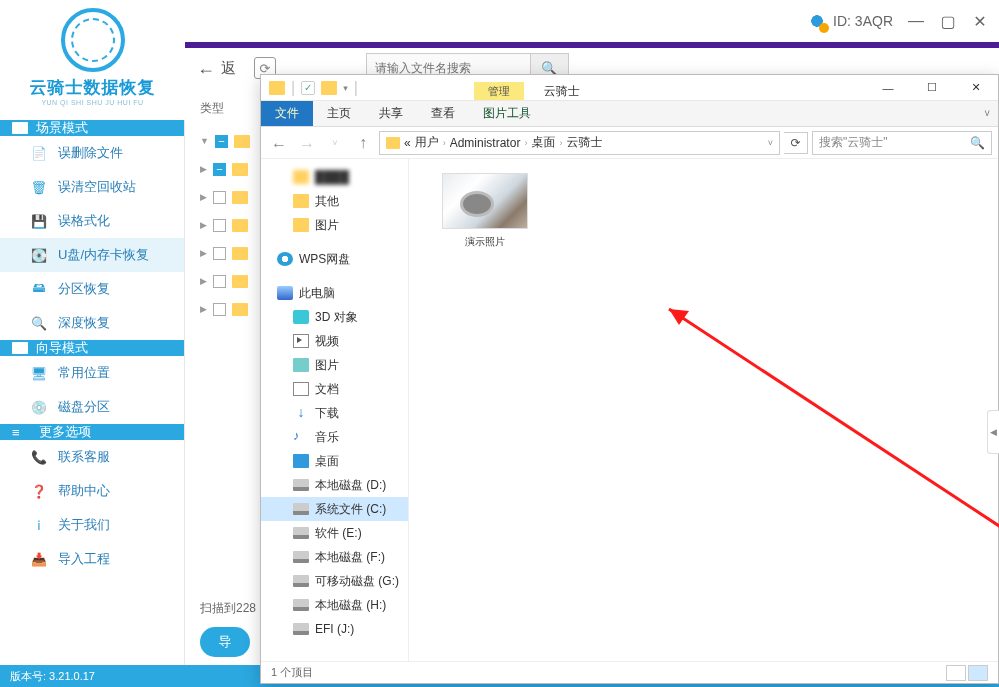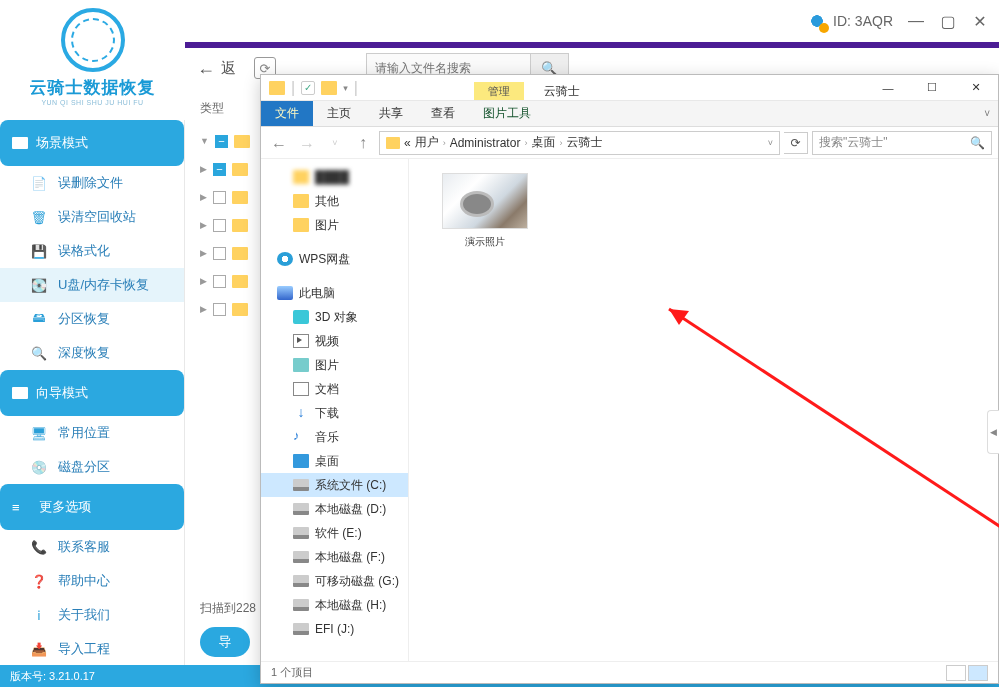--- a/index.html
+++ b/index.html
@@ -21,21 +21,21 @@
 
 
 .logo-area { position: absolute; top: 8px; left: 10px; width: 165px; text-align: center; }
 .logo-circ { width: 64px; height: 64px; margin: 0 auto; border: 4px solid #2aa9e3; border-radius: 50%; position: relative; }
 .logo-circ::before { content: ""; position: absolute; inset: 6px; border: 2px dashed #2aa9e3; border-radius: 50%; }
 .logo-title { color: #1a9ad6; font-size: 17px; font-weight: bold; margin-top: 4px; letter-spacing: 1px; }
 .logo-sub { color: #8bbdd8; font-size: 7px; letter-spacing: 0.5px; }
 
 
 .sidebar { position: absolute; top: 120px; left: 0; width: 185px; bottom: 22px; border-right: 1px solid #e8e8e8; }
-.side-hdr { background: #2ba8e0; color: #fff; height: 46px; display: flex; align-items: center; padding-left: 12px; font-size: 13px; gap: 8px; border-radius: 8px; }
+.side-hdr { background: #2ba8e0; color: #fff; height: 16px; display: flex; align-items: center; padding-left: 12px; font-size: 13px; gap: 8px; }
 .side-hdr-icon { width: 16px; height: 12px; background: #fff; display: inline-block; border-radius: 1px; }
 .side-item { height: 34px; display: flex; align-items: center; padding-left: 30px; gap: 10px; color: #2a7fb8; font-size: 13px; cursor: pointer; }
 .side-item.active { background: #e5f4fb; }
 .side-icon { width: 18px; height: 18px; display: inline-flex; align-items: center; justify-content: center; color: #2a9fd8; }
 
 
 .mid-area { position: absolute; top: 100px; left: 200px; width: 70px; }
 .mid-hdr { color: #666; font-size: 12px; margin-bottom: 10px; }
 .mid-row { display: flex; align-items: center; gap: 6px; height: 28px; color: #666; font-size: 12px; }
 .tri { color: #999; font-size: 9px; }
@@ -353,27 +353,27 @@
           <span>下载</span>
         </div>
       <div class="nv indent">
           <span class="nv-ico mus">♪</span>
           <span>音乐</span>
         </div>
       <div class="nv indent">
           <span class="nv-ico desk"></span>
           <span>桌面</span>
         </div>
+      <div class="nv indent">
+          <span class="nv-ico disk"></span>
+          <span>本地磁盘 (D:)</span>
+        </div>
       <div class="nv indent sel">
           <span class="nv-ico disk"></span>
           <span>系统文件 (C:)</span>
-        </div>
-      <div class="nv indent">
-          <span class="nv-ico disk"></span>
-          <span>本地磁盘 (D:)</span>
         </div>
       <div class="nv indent">
           <span class="nv-ico disk"></span>
           <span>软件 (E:)</span>
         </div>
       <div class="nv indent">
           <span class="nv-ico disk"></span>
           <span>本地磁盘 (F:)</span>
         </div>
       <div class="nv indent">

